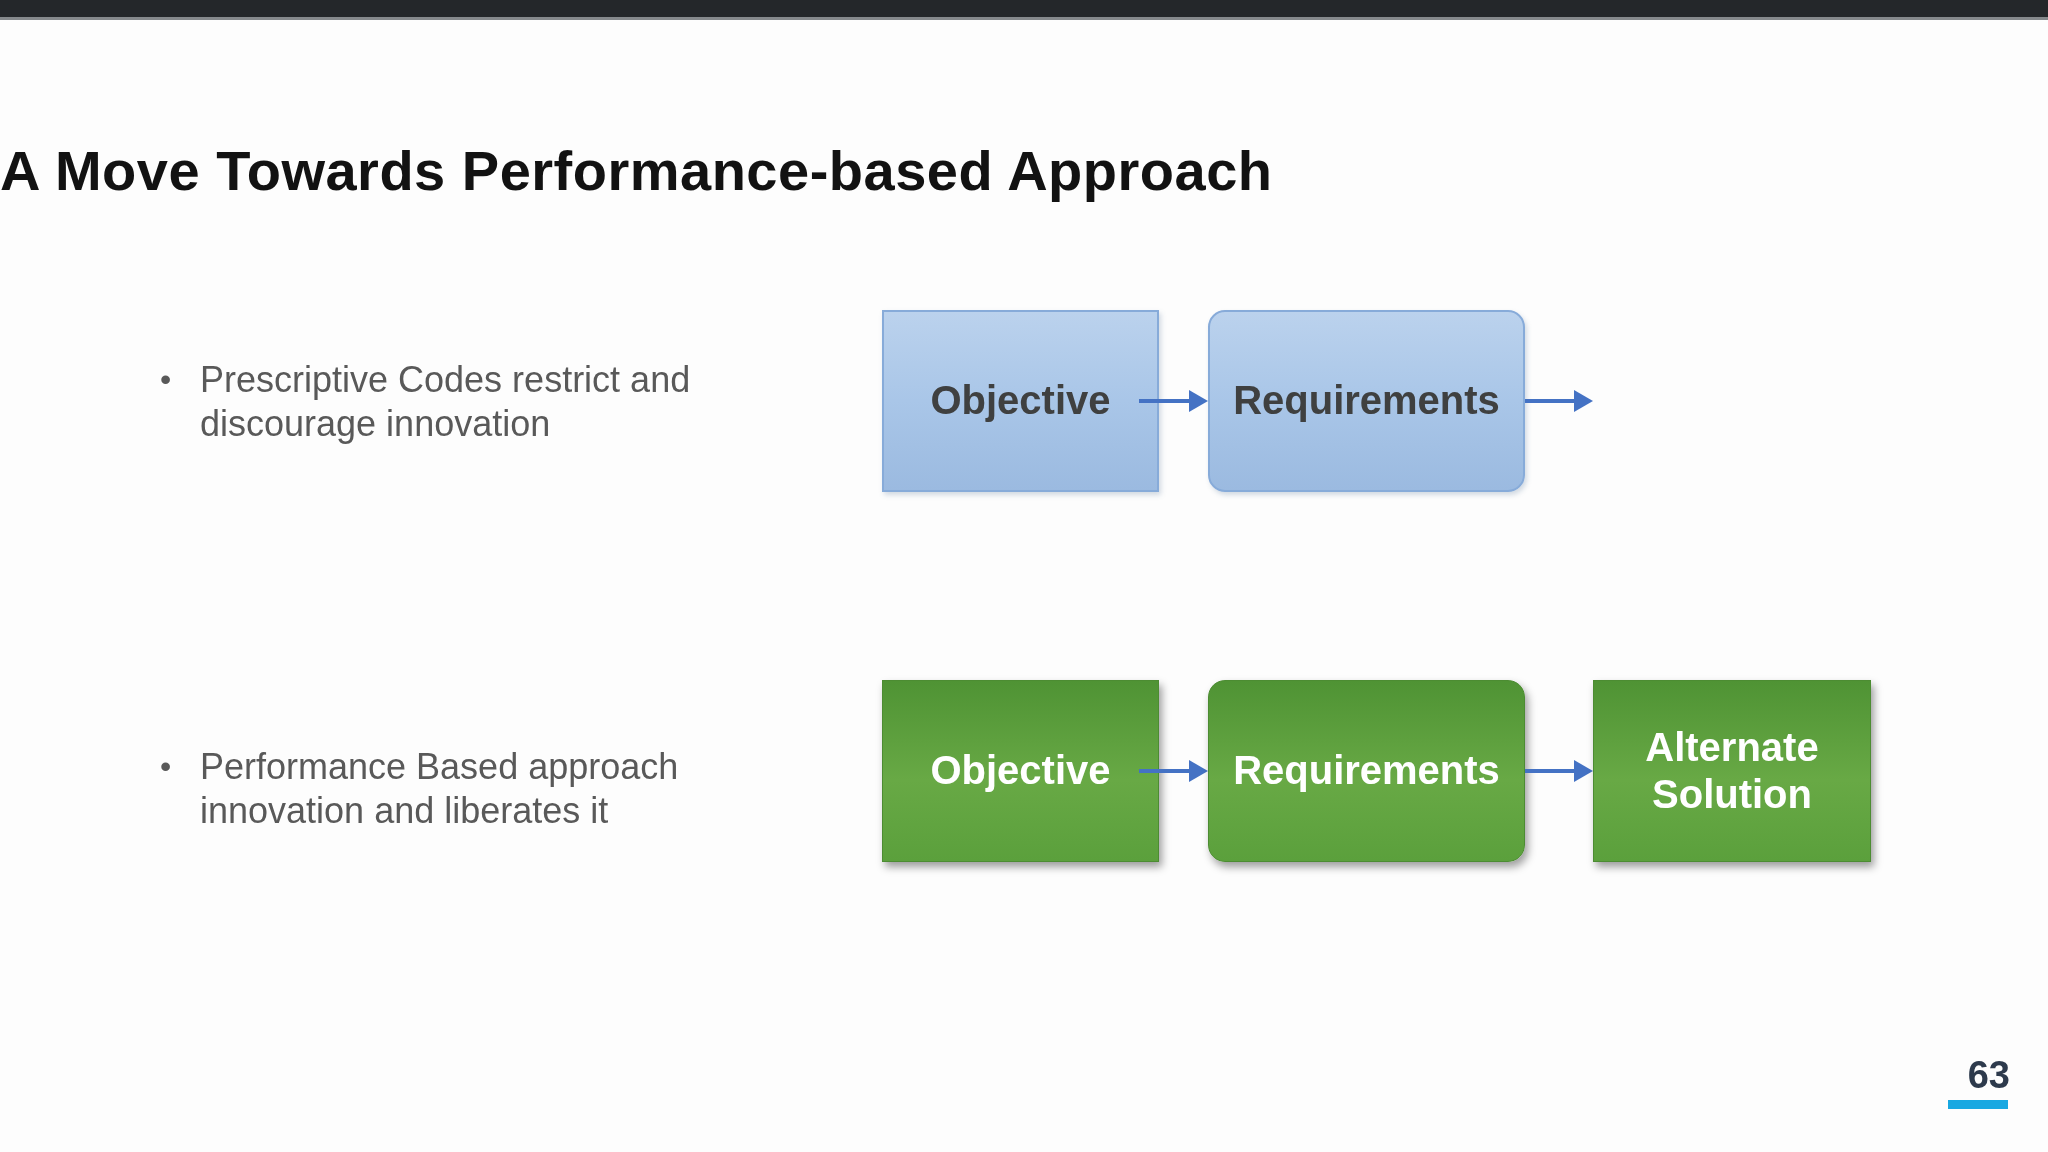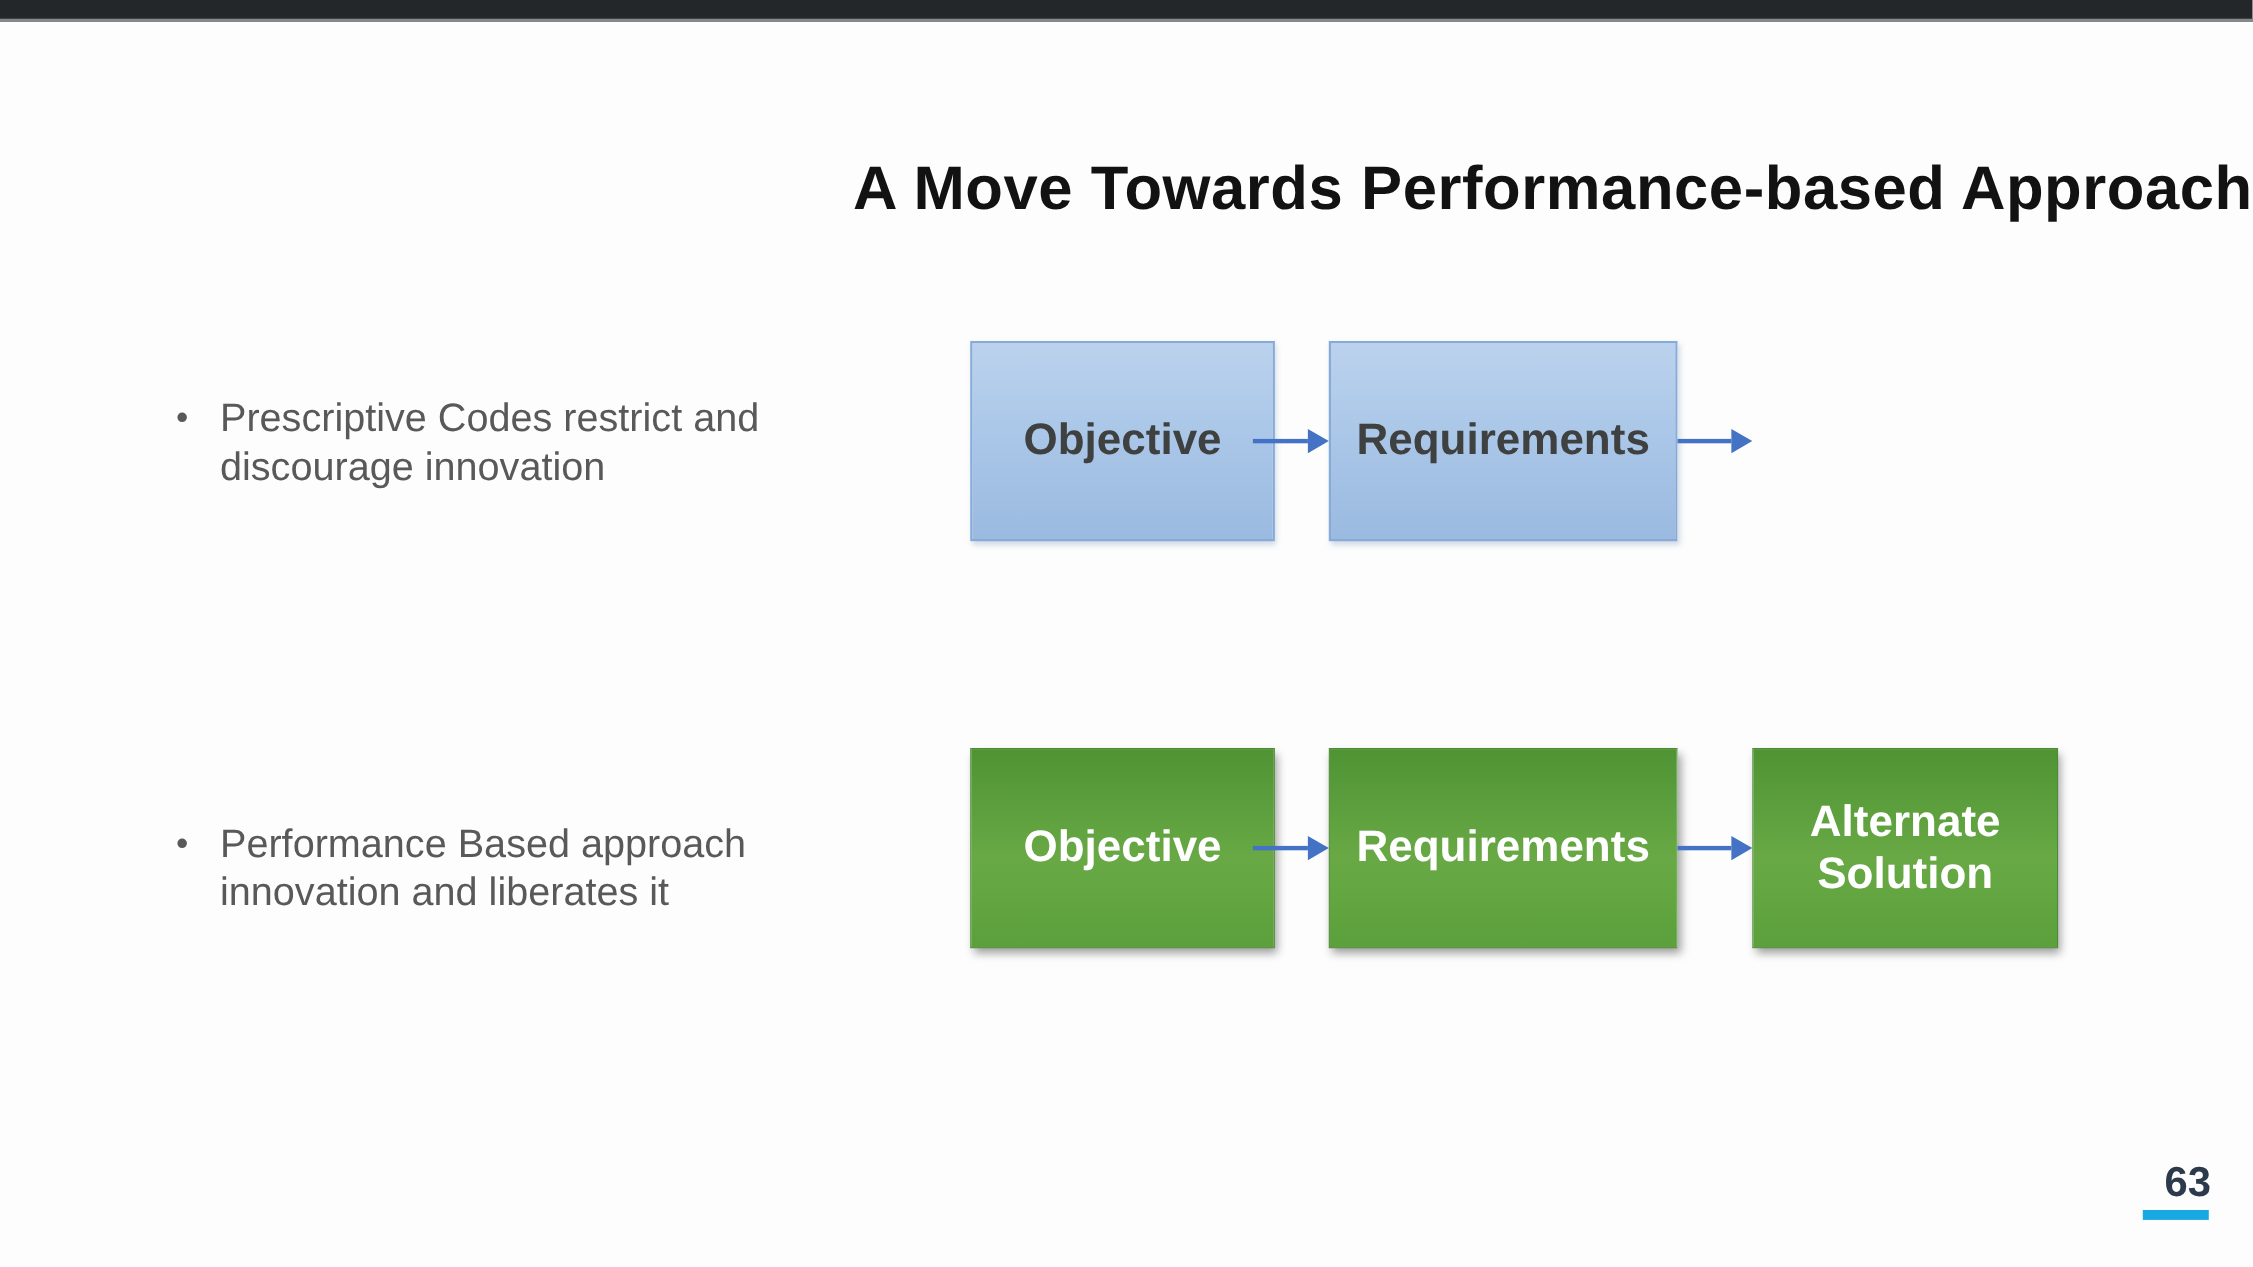--- a/index.html
+++ b/index.html
@@ -21,21 +21,21 @@
     width: 2048px;
     height: 17px;
     background: #24272a;
     border-bottom: 3px solid #85898c;
   }
   .title {
     position: absolute;
     top: 100px;
     left: 0;
     width: 2048px;
-    text-align: right;
+    text-align: left;
     font-size: 56px;
     font-weight: bold;
     color: #121212;
     letter-spacing: 0.5px;
   }
   .bullet {
     position: absolute;
     left: 160px;
     width: 580px;
     display: flex;
@@ -73,21 +73,21 @@
   }
   .box-green {
     background: linear-gradient(180deg, #4f9334 0%, #68a945 55%, #5ba03c 100%);
     border: 1px solid #4c8c32;
     color: #ffffff;
     box-shadow: 3px 5px 8px rgba(0, 0, 0, 0.38);
   }
   .row-top    { top: 310px; }
   .row-bottom { top: 680px; }
   .col-1 { left: 862px;  width: 277px; margin-left: 20px; }
-  .col-2 { left: 1208px; width: 317px; }
+  .col-2 { left: 1208px; width: 317px; border-radius: 17px; }
   .col-3 { left: 1593px; width: 278px; }
 
   .arrow {
     position: absolute;
     height: 22px;
     display: flex;
     align-items: center;
   }
   .arrow-line {
     flex: 1;

